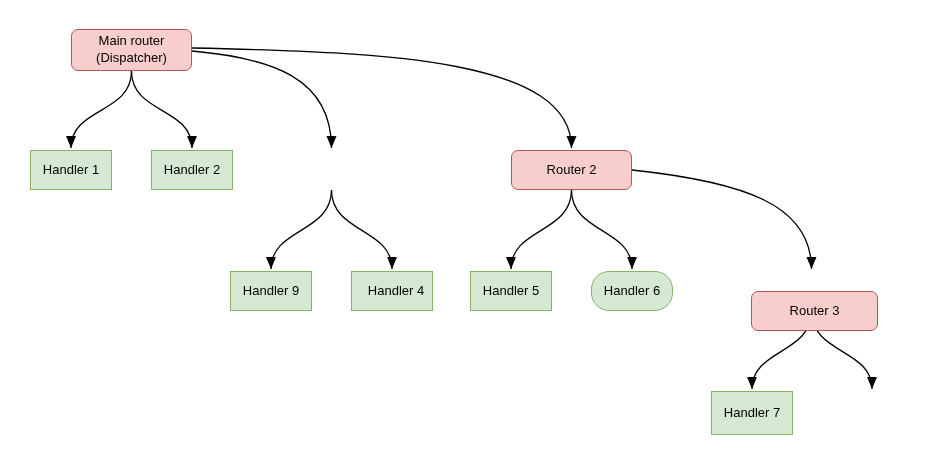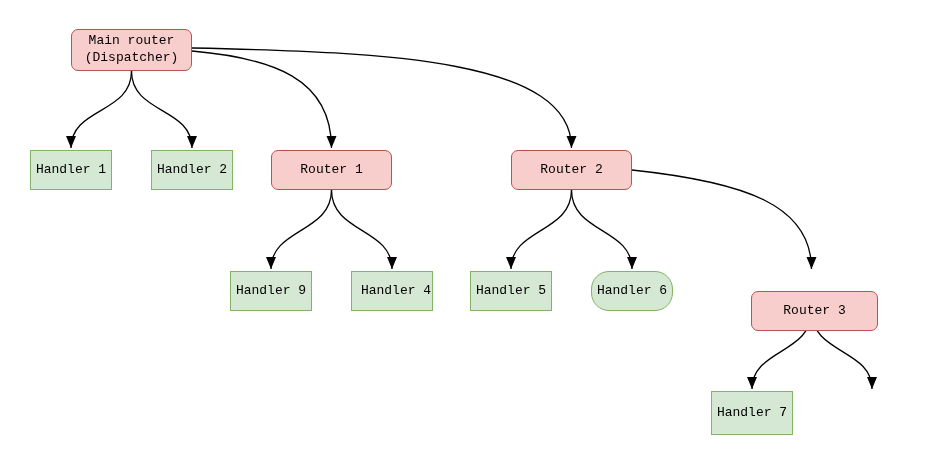--- a/index.html
+++ b/index.html
@@ -1,21 +1,21 @@
 <!DOCTYPE html>
 <html style="--background: #ffffff; --router-fill: #f8cecc; --router-border: #b85450; --handler-fill: #d5e8d4; --handler-border: #82b366; --edge: #000000; --text: #000000;"><head>
 <meta charset="utf-8">
 <style>
   html, body { margin: 0; padding: 0; background: #ffffff; }
   .canvas {
     position: relative;
     width: 941px;
     height: 461px;
     background: var(--background, #ffffff);
-    font-family: Liberation Mono, monospace;
+    font-family: Liberation Sans, sans-serif;
     overflow: hidden;
   }
   svg.edges-layer {
     position: absolute;
     left: 0; top: 0;
     width: 941px; height: 461px;
     pointer-events: none;
   }
   .node {
     position: absolute;
@@ -71,23 +71,20 @@
   </div>
 
   <div class="node handler" style="left:30px; top:150px; width:82px; height:40px;">
     <span>Handler 1</span>
   </div>
 
   <div class="node handler" style="left:151px; top:150px; width:82px; height:40px;">
     <span>Handler 2</span>
   </div>
 
-  <div class="node router" style="left:271px; top:150px; width:121px; height:40px;">
-    <span>Router 1</span>
-  </div>
 
   <div class="node router" style="left:511px; top:150px; width:121px; height:40px;">
     <span>Router 2</span>
   </div>
 
   <div class="node handler" style="left:230px; top:271px; width:82px; height:40px;">
     <span>Handler 9</span>
   </div>
 
   <div class="node handler" style="left:351px; top:271px; width:82px; height:40px;padding-left:8px;">

